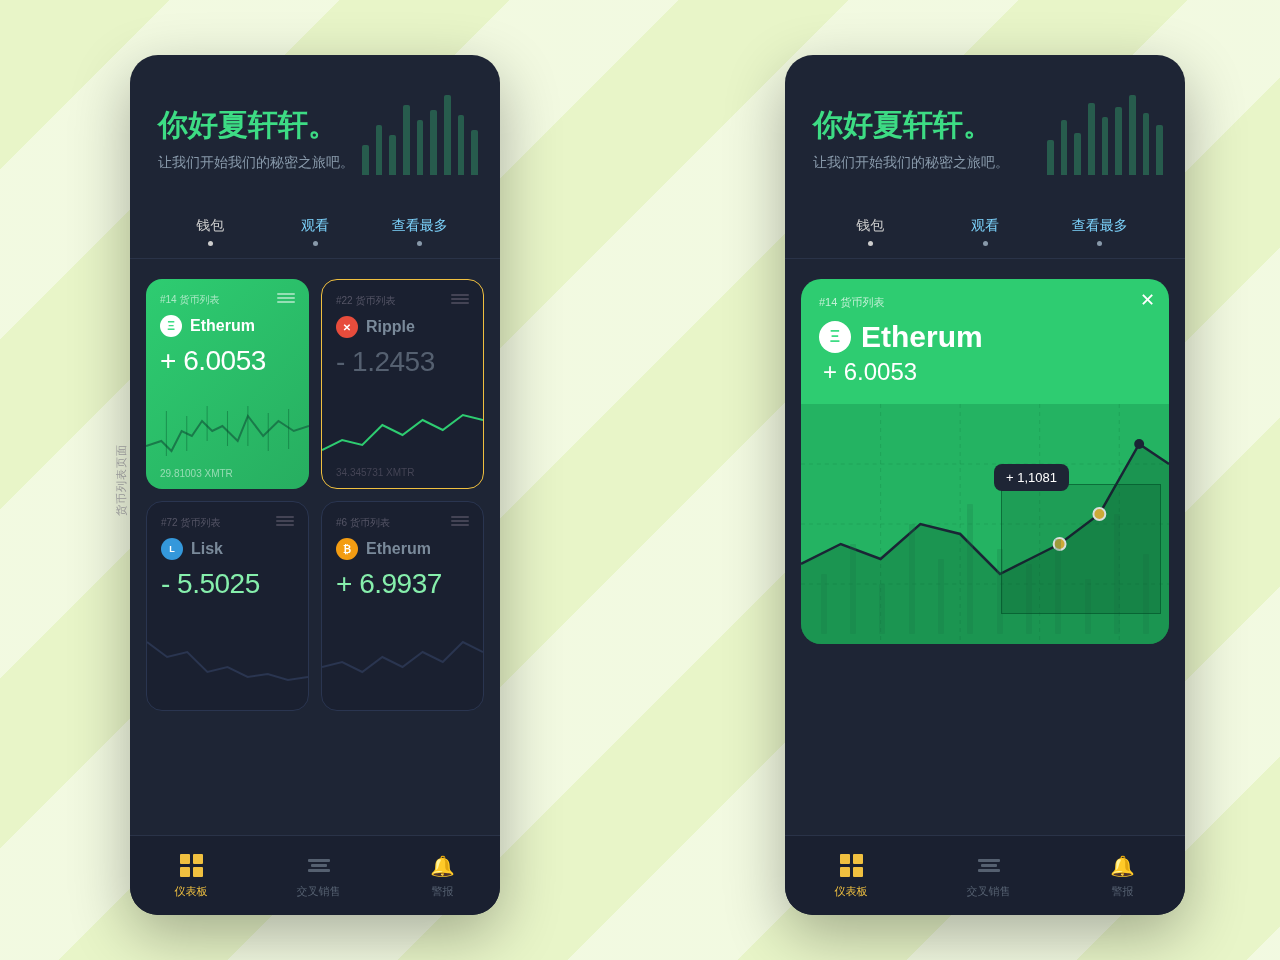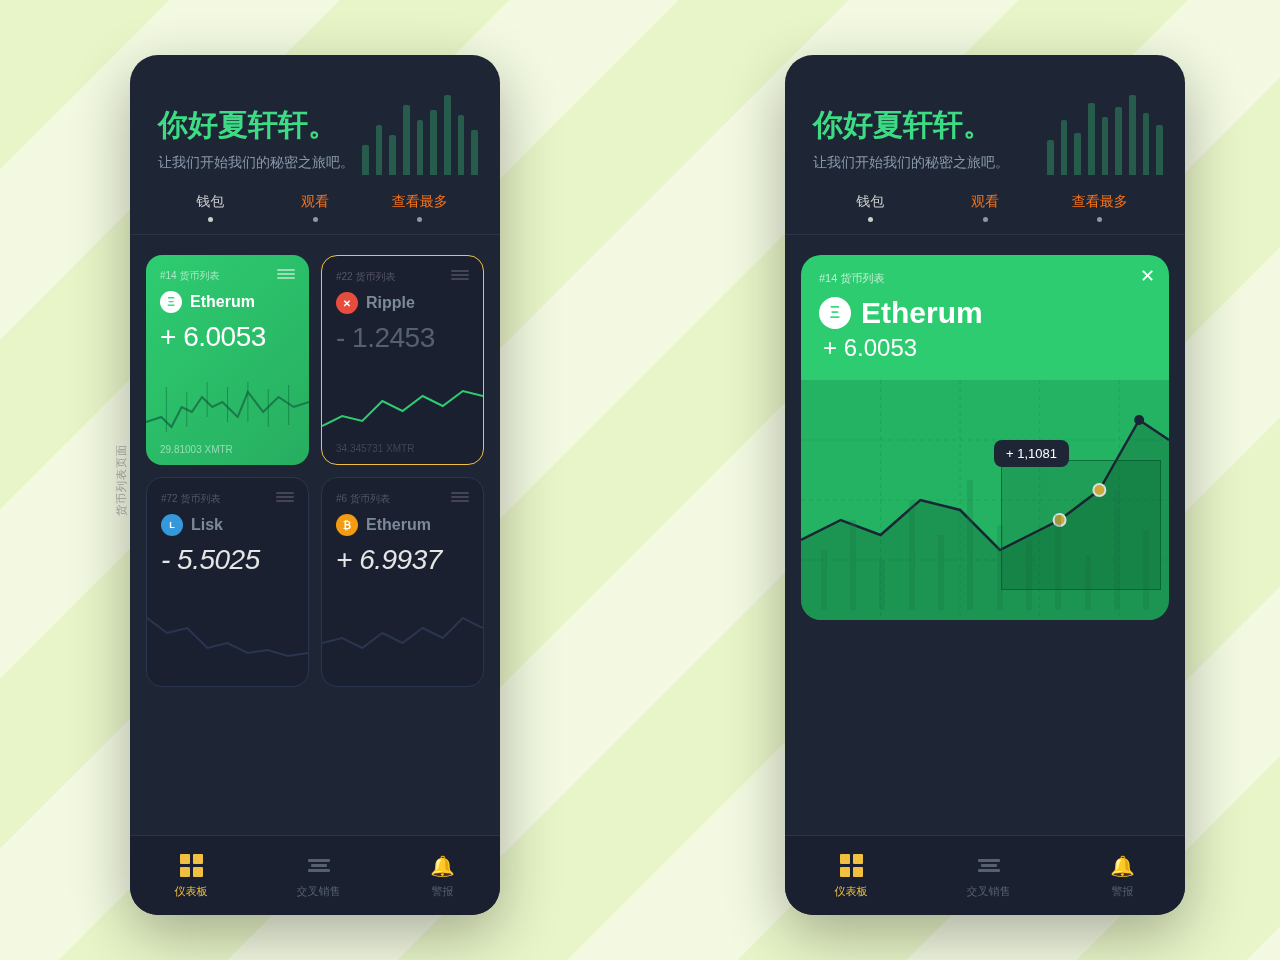--- a/index.html
+++ b/index.html
@@ -83,20 +83,21 @@
     .greeting-title {
       font-size: 30px;
       color: #3ddc84;
       font-weight: 700;
       margin-bottom: 8px;
     }
 
     .greeting-subtitle {
       font-size: 14px;
       color: #8899aa;
+      margin-bottom: 24px;
     }
 
     
     .header-bg-chart {
       position: absolute;
       right: 20px;
       top: 40px;
       width: 120px;
       height: 90px;
       opacity: 0.3;
@@ -119,21 +120,21 @@
     }
     .tab-item {
       flex: 1;
       text-align: center;
       padding-bottom: 12px;
       position: relative;
       cursor: pointer;
     }
     .tab-item span {
       font-size: 14px;
-      color: #f97316;
+      color: #7dd3fc;
     }
     .tab-item.active span { color: #ccc; }
     .tab-dot {
       width: 5px;
       height: 5px;
       border-radius: 50%;
       background: #8899aa;
       margin: 6px auto 0;
     }
     .tab-item.active .tab-dot { background: #ccc; }
@@ -225,21 +226,21 @@
     .card-dark-plain .coin-name { color: #7a8a9a; }
 
     .card-value {
       font-size: 28px;
       font-weight: 300;
       color: white;
       margin-bottom: 4px;
       letter-spacing: -0.5px;
     }
     .card-dark .card-value { color: #556070; }
-    .card-dark-plain .card-value { color: #e5e5e5; font-style: italic; }
+    .card-dark-plain .card-value { color: #86efac; }
 
     .card-footer {
       position: absolute;
       bottom: 10px;
       left: 14px;
       font-size: 10px;
       color: rgba(255,255,255,0.5);
     }
     .card-dark .card-footer { color: #445; }
 

